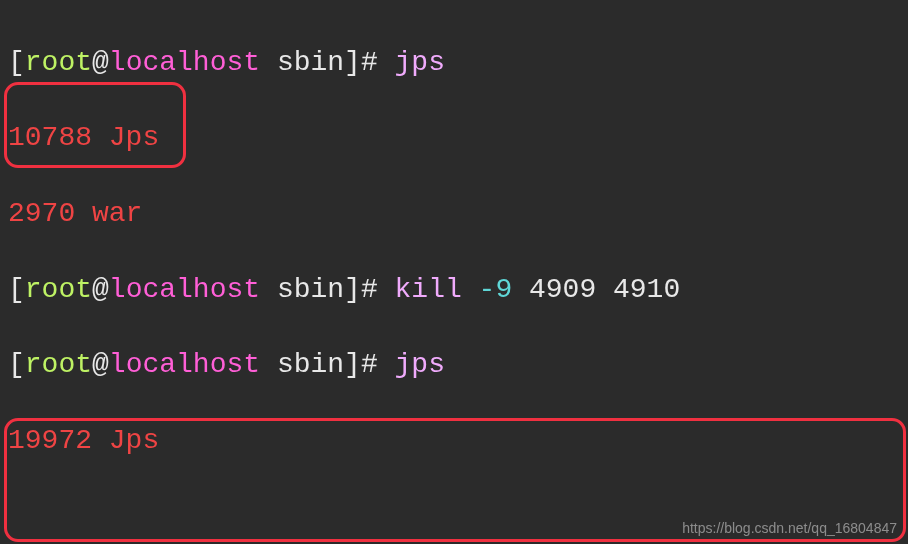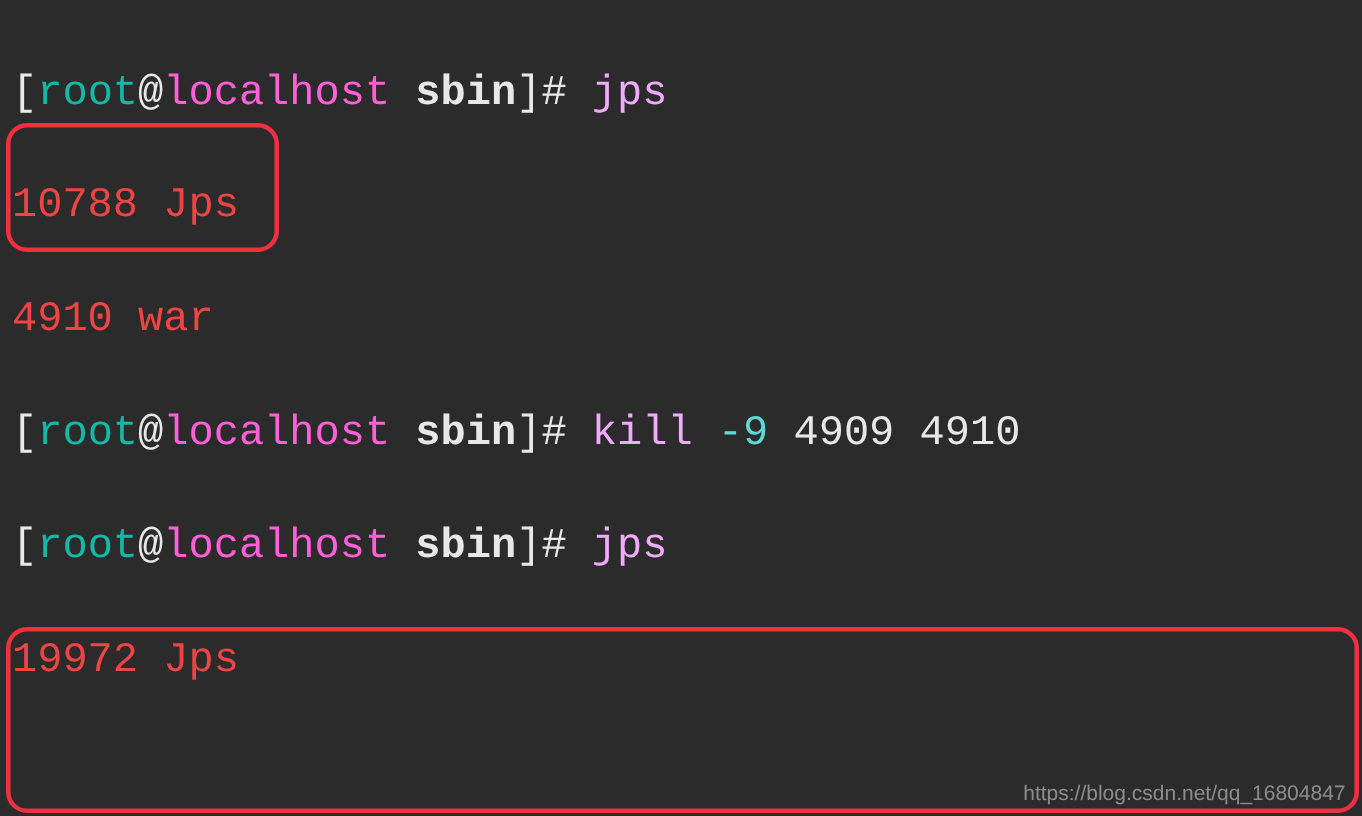--- a/index.html
+++ b/index.html
@@ -14,23 +14,23 @@
     height: 544px;
     overflow: hidden;
     position: relative;
   }
   .terminal {
     padding: 6px 8px;
     white-space: pre;
   }
   .line { display: block; }
   .lbracket, .rbracket, .atsign, .hash { color: #e8e8e8; }
-  .user { color: #14b8a6; text-align: center; }
+  .user { color: #bef264; text-align: center; }
   .host { color: #ff5fd7; }
-  .cwd { color: #e8e8e8; font-weight: bold; }
+  .cwd { color: #e8e8e8; }
   .cmd { color: #f0abfc; }
   .flag { color: #5fd7d7; }
   .arg { color: #e8e8e8; }
   .output { color: #ef4444; }
   .box1 {
     position: absolute;
     left: 4px;
     top: 82px;
     width: 176px;
     height: 80px;
@@ -56,21 +56,21 @@
     color: rgba(220,220,220,0.55);
     font-family: Arial, sans-serif;
   }
 </style>
 </head>
 <body>
 
 <div class="terminal">
 <span class="line"><span class="lbracket">[</span><span class="user">root</span><span class="atsign">@</span><span class="host">localhost</span> <span class="cwd">sbin</span><span class="rbracket">]</span><span class="hash">#</span> <span class="cmd">jps</span></span>
 <span class="line output">10788 Jps</span>
-<span class="line output">4910 war</span>
+<span class="line output">2970 war</span>
 <span class="line"><span class="lbracket">[</span><span class="user">root</span><span class="atsign">@</span><span class="host">localhost</span> <span class="cwd">sbin</span><span class="rbracket">]</span><span class="hash">#</span> <span class="cmd">kill</span> <span class="flag">-9</span> <span class="arg">4909 4910</span></span>
 <span class="line"><span class="lbracket">[</span><span class="user">root</span><span class="atsign">@</span><span class="host">localhost</span> <span class="cwd">sbin</span><span class="rbracket">]</span><span class="hash">#</span> <span class="cmd">jps</span></span>
 <span class="line output">19972 Jps</span>
 
 
 
 
 
 
 </div>

